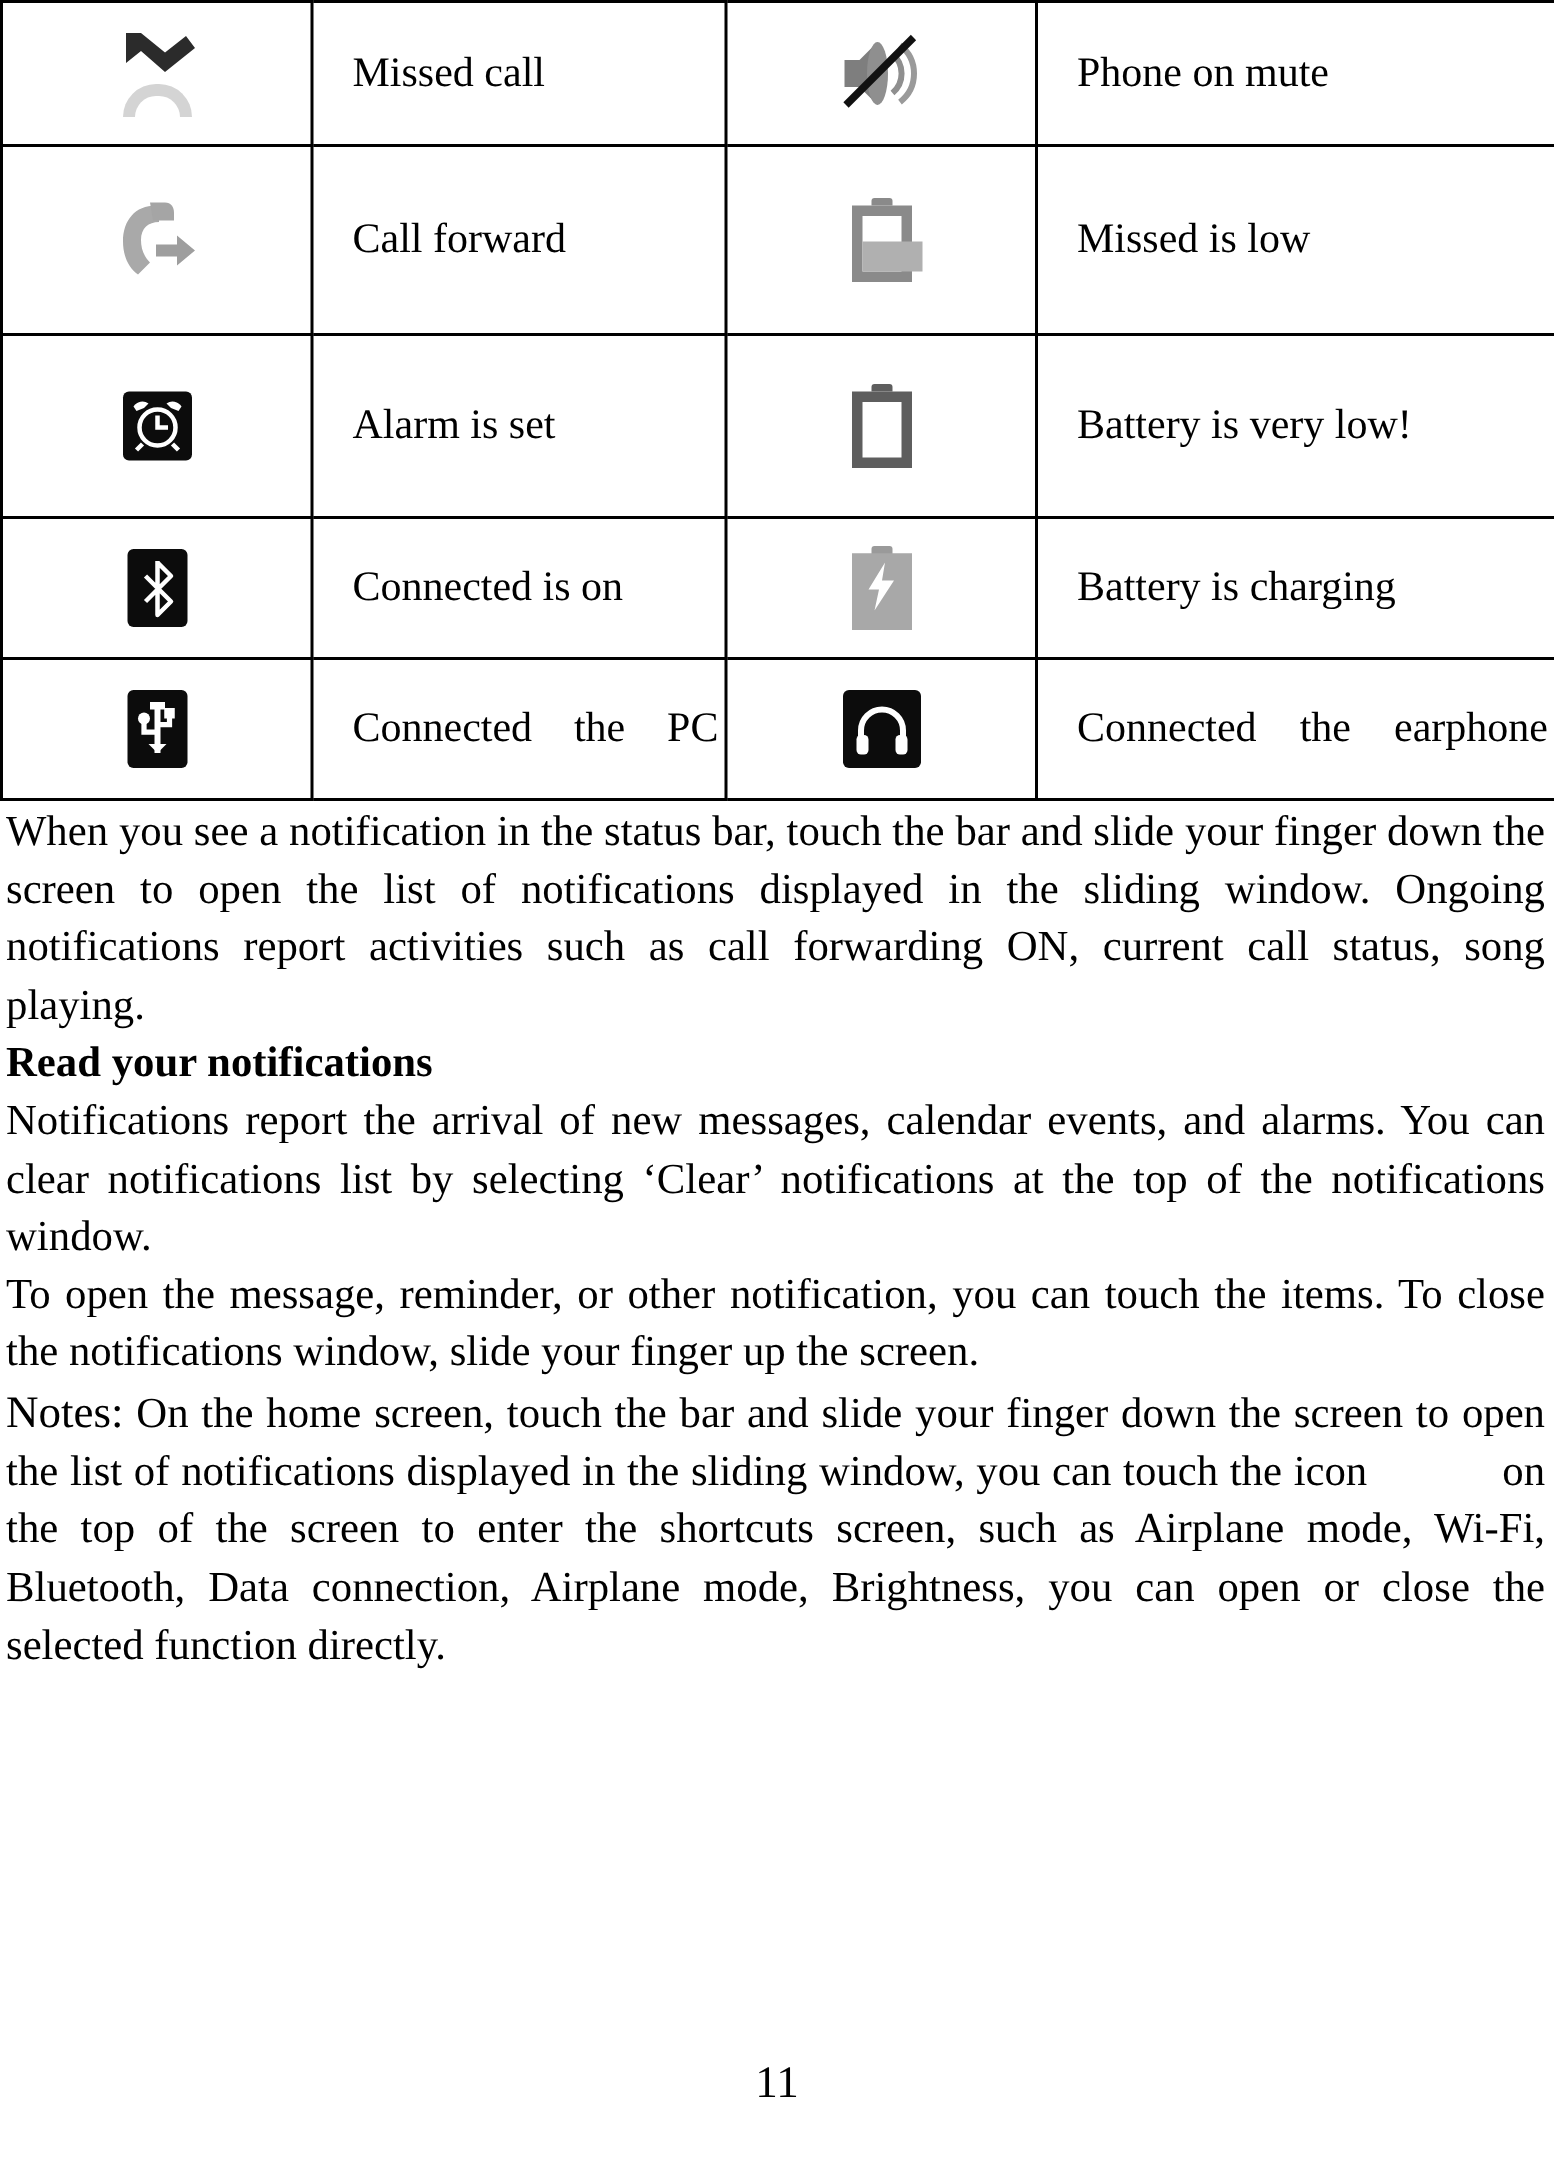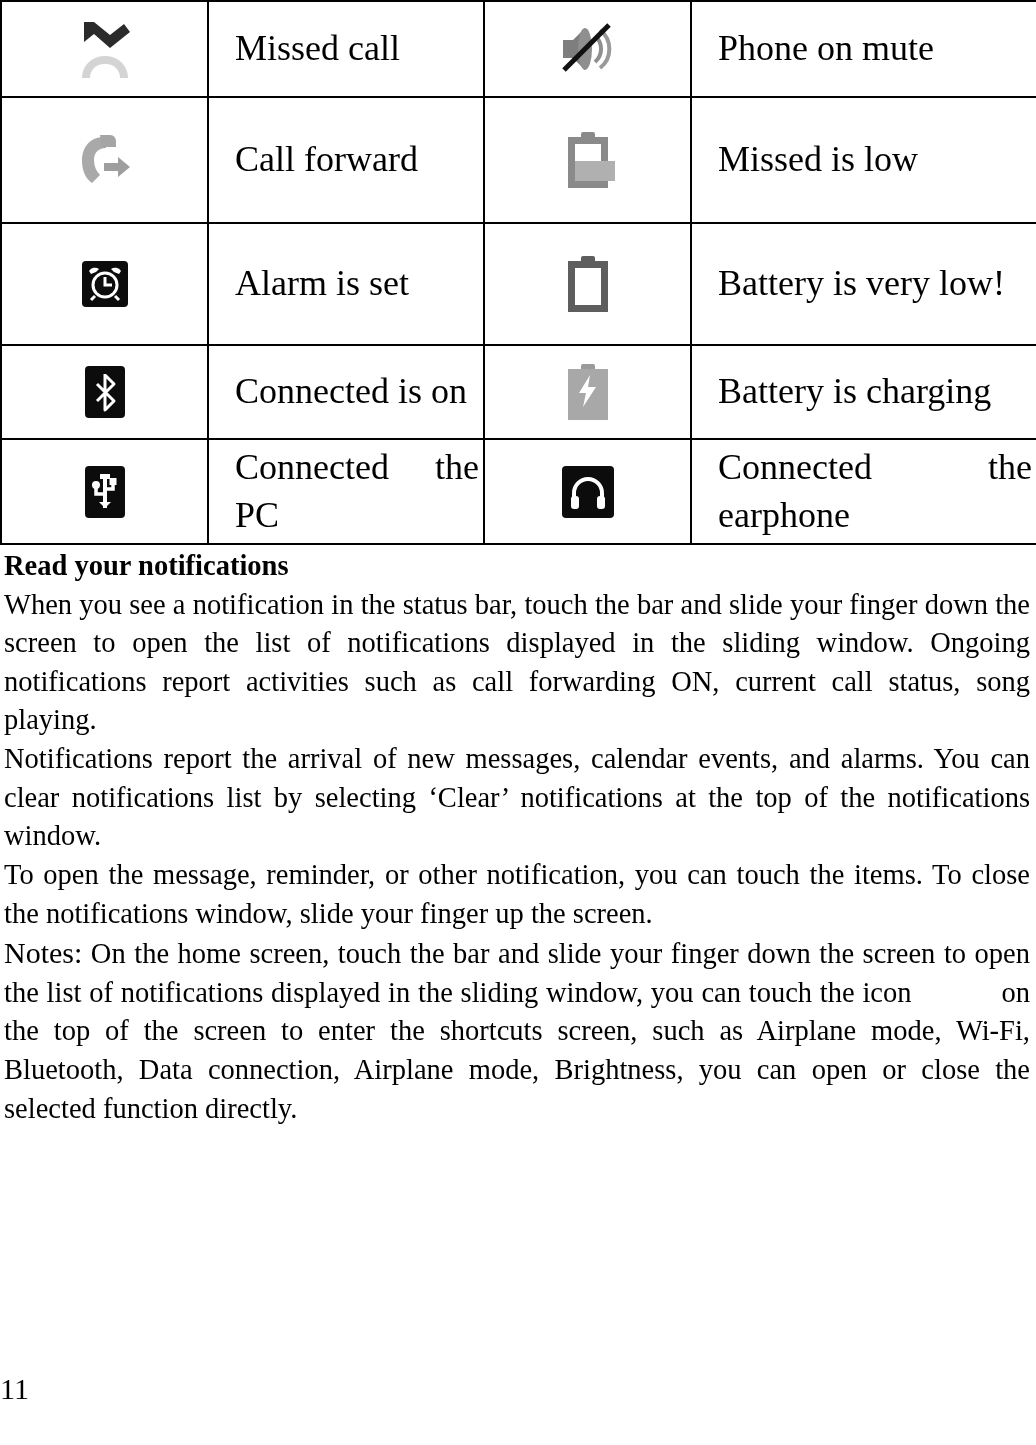--- a/index.html
+++ b/index.html
@@ -26,21 +26,21 @@
   .icon-table td {
     border: 2px solid #000000;
     padding: 0;
     vertical-align: middle;
   }
   .icon-table td.icon-cell {
     text-align: center;
     padding: 6px 0;
   }
   .icon-table td.label-cell {
-    font-size: 36px;
+    font-size: 28px;
     line-height: 1.32;
     text-align: justify;
     text-align-last: justify;
     padding: 4px 4px 4px 26px;
     white-space: normal;
     font-family: Liberation Serif, serif;
   }
   .icon-table td.label-cell.single {
     text-align: left;
     text-align-last: left;
@@ -142,20 +142,21 @@
   }
   .para.h { font-weight: bold; }
   .para.notes { font-weight: normal; }
   .notes-lead { font-size: 30px; }
   .icon-gap { display: inline-block; width: 90px; }
 
   .page-num {
     position: absolute;
     left: 0; right: 0;
     top: 1372px;
+    text-align: center;
     font-size: 30px;
   }
 </style>
 </head>
 <body>
 
 <table class="icon-table">
   <colgroup>
     <col class="col-icon">
       <col class="col-label">
@@ -284,24 +285,24 @@
       </span>
     </td>
     <td class="label-cell">Connected the earphone</td>
   </tr>
 
   </tbody>
 </table>
 
 <div class="body-text">
 
+  <p class="para">When you see a notification in the status bar, touch the bar and slide your finger down the screen to open the list of notifications displayed in the sliding window. Ongoing notifications report activities such as call forwarding ON, current call status, song playing.</p>
+
   <p class="para h">Read your notifications</p>
 
-  <p class="para">When you see a notification in the status bar, touch the bar and slide your finger down the screen to open the list of notifications displayed in the sliding window. Ongoing notifications report activities such as call forwarding ON, current call status, song playing.</p>
-
   <p class="para">Notifications report the arrival of new messages, calendar events, and alarms. You can clear notifications list by selecting ‘Clear’ notifications at the top of the notifications window.</p>
 
   <p class="para">To open the message, reminder, or other notification, you can touch the items. To close the notifications window, slide your finger up the screen.</p>
 
   <p class="para notes"><span class="notes-lead">Notes:</span> <span>On the home screen, touch the bar and slide your finger down the screen to open the list of notifications displayed in the sliding window, you can touch the icon</span><span class="icon-gap"></span><span>on the top of the screen to enter the shortcuts screen, such as Airplane mode, Wi-Fi, Bluetooth, Data connection, Airplane mode, Brightness, you can open or close the selected function directly.</span></p>
 
 </div>
 
 <div class="page-num">11</div>
 

